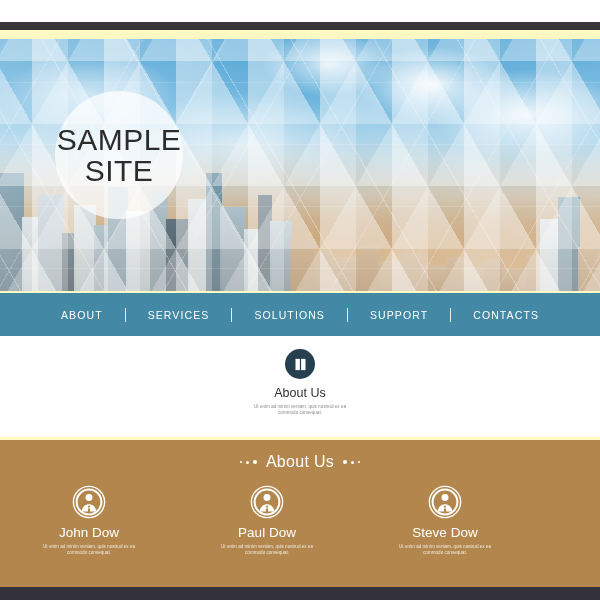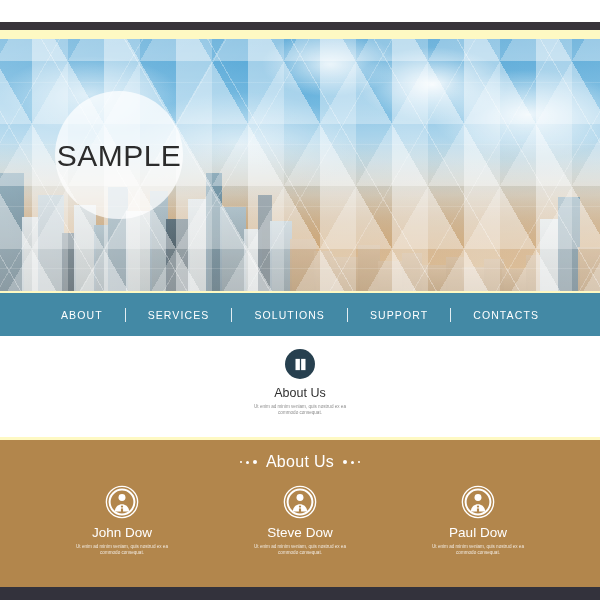--- a/index.html
+++ b/index.html
@@ -215,21 +215,20 @@
     letter-spacing: 0.3px;
   }
   .dots { display: flex; align-items: center; gap: 4px; }
   .dot { border-radius: 50%; background: #ffffff; }
   .d1 { width: 2px; height: 2px; }
   .d2 { width: 3px; height: 3px; }
   .d3 { width: 4px; height: 4px; }
 
   .team {
     display: flex;
-    justify-content: center;
     padding-top: 14px;
   }
   .team-col {
     width: 152px;
     margin: 0 13px;
     text-align: center;
   }
   .person-icon {
     width: 34px;
     height: 34px;
@@ -335,20 +334,21 @@
       <div class="bld glass" style="left:558px; width:22px; height:94px;"></div>
       <div class="bld warm" style="left:578px; width:26px; height:44px;"></div>
     </div>
 
     <div class="hero-facets"></div>
     <div class="hero-seams"></div>
     <div class="hero-wash"></div>
 
     <div class="logo-circle">
       <div class="logo-line">SAMPLE</div>
+      <div class="logo-line">SITE</div>
     </div>
   </div>
 
   <nav class="mainnav">
     <a class="nav-link" href="#">ABOUT</a>
     <span class="nav-sep"></span>
     <a class="nav-link" href="#">SERVICES</a>
     <span class="nav-sep"></span>
     <a class="nav-link" href="#">SOLUTIONS</a>
     <span class="nav-sep"></span>
@@ -412,36 +412,36 @@
         <div class="person-icon">
           <svg width="34" height="34" viewBox="0 0 40 40" aria-hidden="true">
             <circle cx="20" cy="20" r="18.4" fill="none" stroke="#ffffff" stroke-width="1.6"></circle>
             <circle cx="20" cy="20" r="14.6" fill="none" stroke="#ffffff" stroke-width="2.4"></circle>
             <circle cx="20" cy="14.6" r="4.1" fill="#ffffff"></circle>
             <path d="M11.6 31.2c0-5.1 3.8-8.6 8.4-8.6s8.4 3.5 8.4 8.6z" fill="#ffffff"></path>
             <circle cx="20" cy="25.4" r="1.35" fill="#b2864c"></circle>
             <rect x="18.75" y="27.6" width="2.5" height="5.2" fill="#b2864c"></rect>
           </svg>
         </div>
-        <div class="person-name">Steve Dow</div>
+        <div class="person-name">Paul Dow</div>
         <div class="person-body">Ut enim ad minim veniam, quis nostrud ex ea commodo consequat.</div>
       </div>
 
       <div class="team-col">
         <div class="person-icon">
           <svg width="34" height="34" viewBox="0 0 40 40" aria-hidden="true">
             <circle cx="20" cy="20" r="18.4" fill="none" stroke="#ffffff" stroke-width="1.6"></circle>
             <circle cx="20" cy="20" r="14.6" fill="none" stroke="#ffffff" stroke-width="2.4"></circle>
             <circle cx="20" cy="14.6" r="4.1" fill="#ffffff"></circle>
             <path d="M11.6 31.2c0-5.1 3.8-8.6 8.4-8.6s8.4 3.5 8.4 8.6z" fill="#ffffff"></path>
             <circle cx="20" cy="25.4" r="1.35" fill="#b2864c"></circle>
             <rect x="18.75" y="27.6" width="2.5" height="5.2" fill="#b2864c"></rect>
           </svg>
         </div>
-        <div class="person-name">Paul Dow</div>
+        <div class="person-name">Steve Dow</div>
         <div class="person-body">Ut enim ad minim veniam, quis nostrud ex ea commodo consequat.</div>
       </div>
 
     </div>
   </section>
 
   <footer class="footer">
 
     <div class="foot-brand">
       <span>WWW.SAMPLESITE.COM</span>

